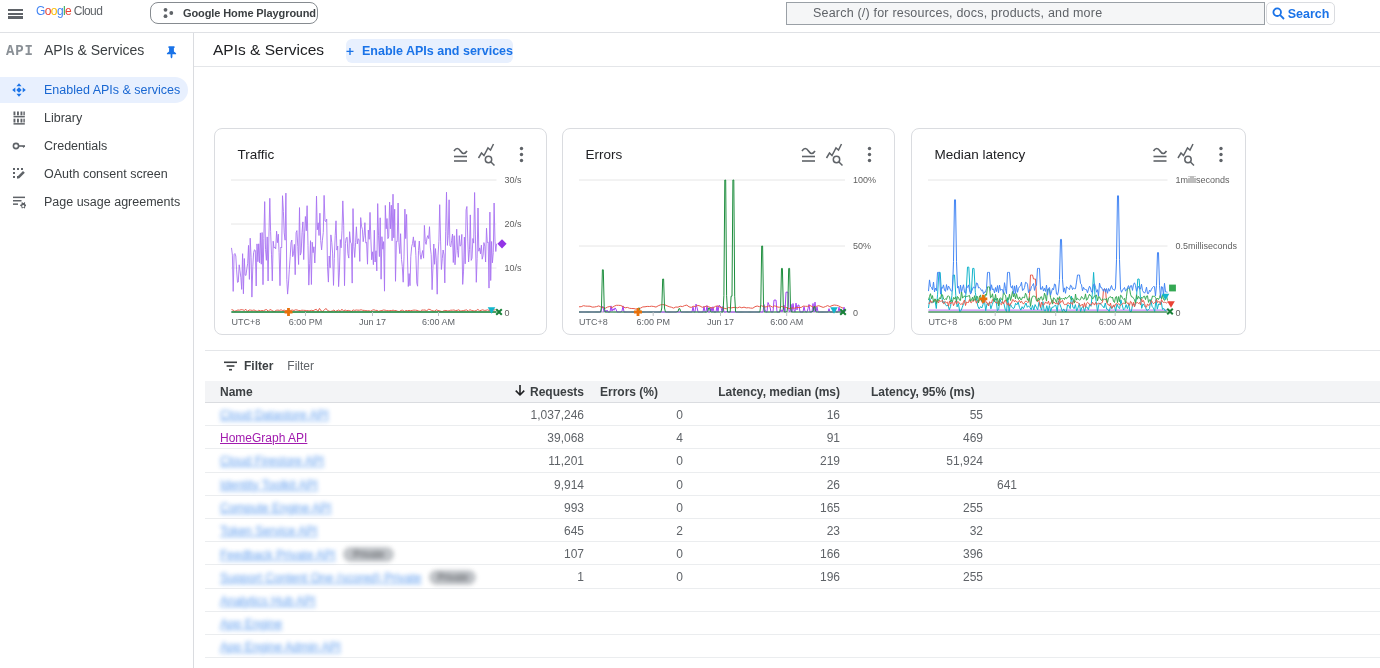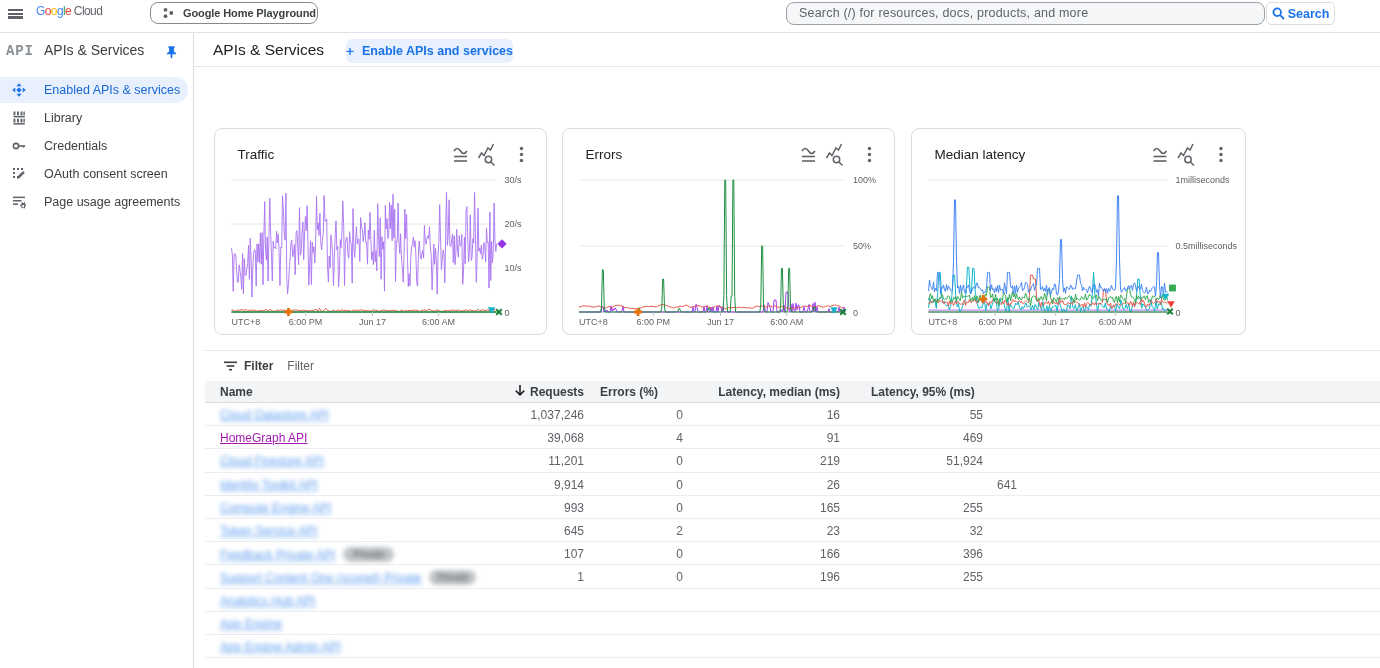--- a/index.html
+++ b/index.html
@@ -3,21 +3,21 @@
 *{margin:0;padding:0;box-sizing:border-box}
 html,body{width:1380px;height:668px;background:#fff;font-family:"Liberation Sans",sans-serif;overflow:hidden;position:relative}
 .abs{position:absolute}
 
 #topbar{position:absolute;left:0;top:0;width:1380px;height:33px;background:#fff;border-bottom:1px solid #dfe1e5}
 #burger span{display:block;width:15px;height:2.2px;background:#5f6368;margin:1.7px 0}
 #glogo{position:absolute;left:36px;top:4px;font-size:12px;letter-spacing:-0.6px}
 #glogo .c{color:#5f6368}
 #projbtn{position:absolute;left:150px;top:2px;width:168px;height:22px;border:1px solid #868b90;border-radius:8px;display:flex;align-items:center}
 #projbtn .txt{font-size:11px;font-weight:bold;color:#3c4043;margin-left:8px;white-space:nowrap;letter-spacing:-0.1px}
-#searchbox{position:absolute;left:786px;top:2px;width:479px;height:23px;background:#f5f6f7;border:1px solid #9aa0a6;border-radius:8px;font-size:12.5px;color:#5f6368;line-height:21px;padding-left:12px;letter-spacing:0.2px}
+#searchbox{position:absolute;left:786px;top:2px;width:479px;height:23px;background:#f5f6f7;border:1px solid #9aa0a6;border-radius:0;font-size:12.5px;color:#5f6368;line-height:21px;padding-left:26px;letter-spacing:0.2px}
 #searchbtn{position:absolute;left:1266px;top:2px;width:69px;height:23px;background:#fff;border:1px solid #dadce0;border-radius:5px;display:flex;align-items:center;justify-content:center}
 #searchbtn .t{color:#1a73e8;font-weight:bold;font-size:12.5px;margin-left:3px}
 
 #hdr2{position:absolute;left:0;top:33px;width:1380px;height:34px;border-bottom:1px solid #e4e6e9;background:#fff}
 #sidebar{position:absolute;left:0;top:33px;width:194px;height:635px;border-right:1px solid #dadce0;background:#fff}
 #apilogo{position:absolute;left:6px;top:43px;font-family:"Liberation Mono",monospace;font-size:14px;font-weight:bold;color:#8a9096;letter-spacing:0.8px}
 #sbtitle{position:absolute;left:44px;top:42px;font-size:14px;color:#3c4043}
 .sbitem{position:absolute;left:0;width:188px;height:26px;display:flex;align-items:center;font-size:12.5px;color:#3c4043;white-space:nowrap}
 .sbitem .ic{width:14px;height:14px;margin-left:12px;margin-right:18px;flex:none}
 .sbitem.sel{background:#e8f0fe;border-radius:0 13px 13px 0;color:#1967d2}

